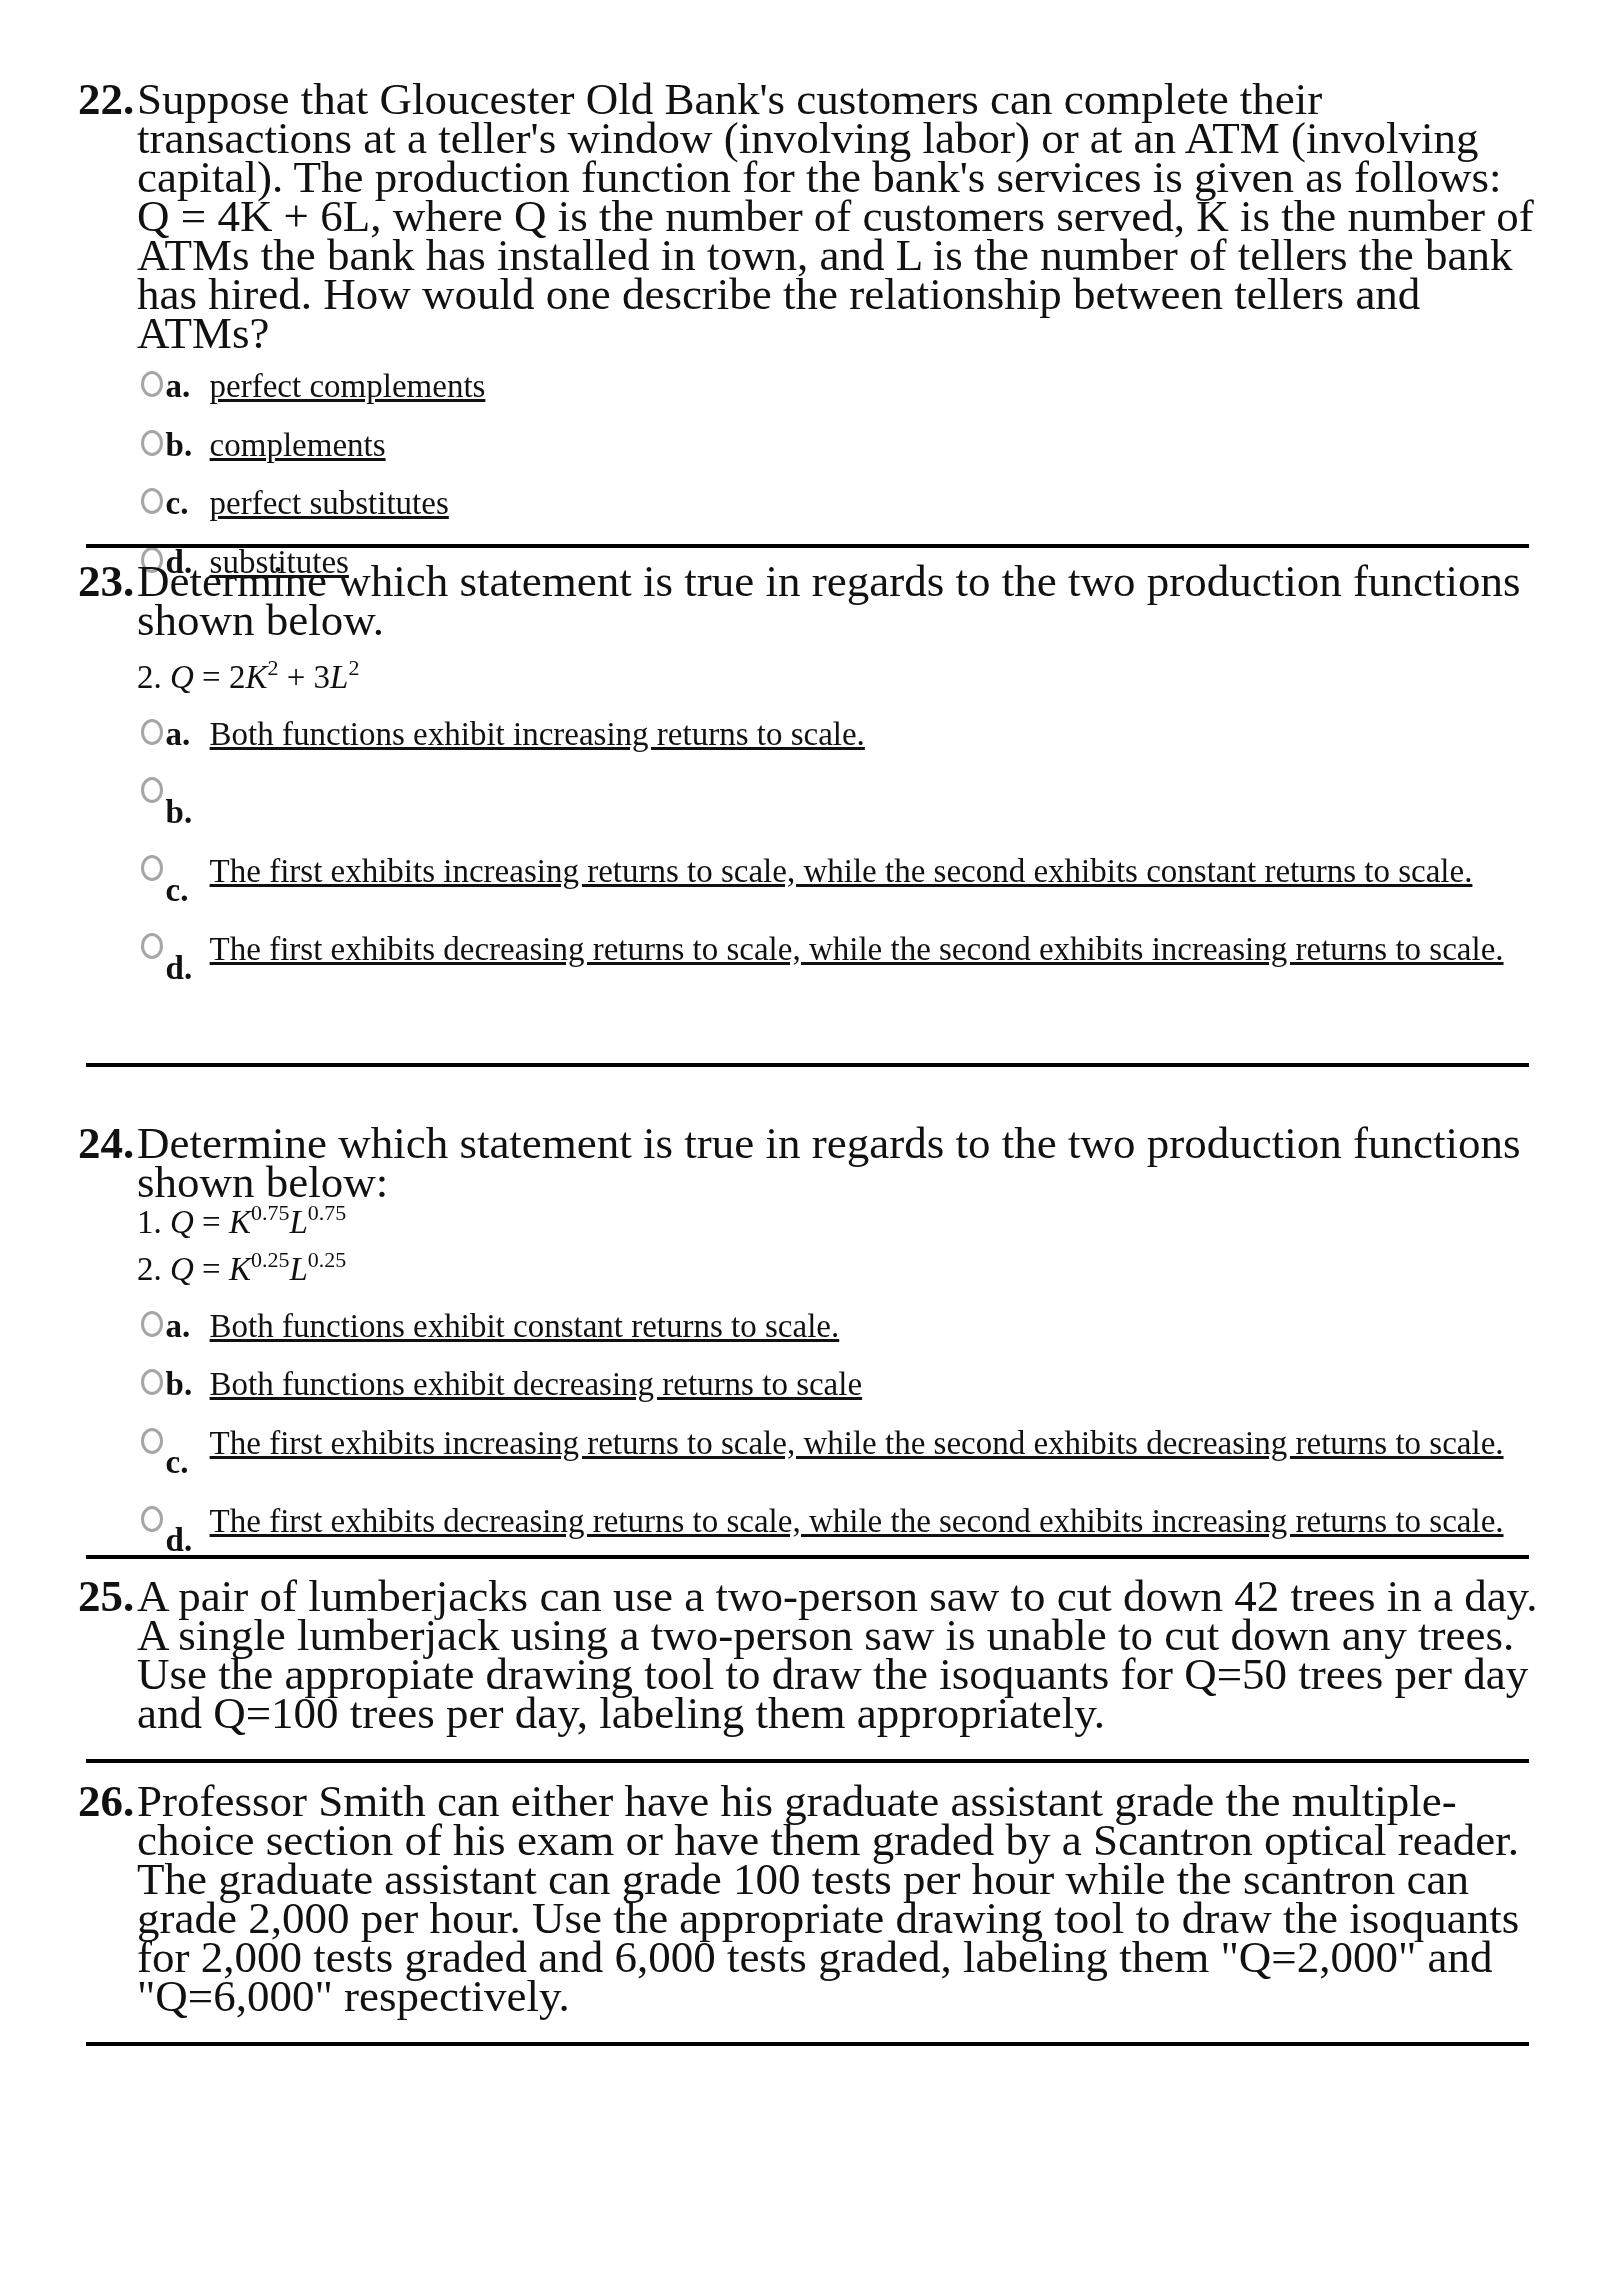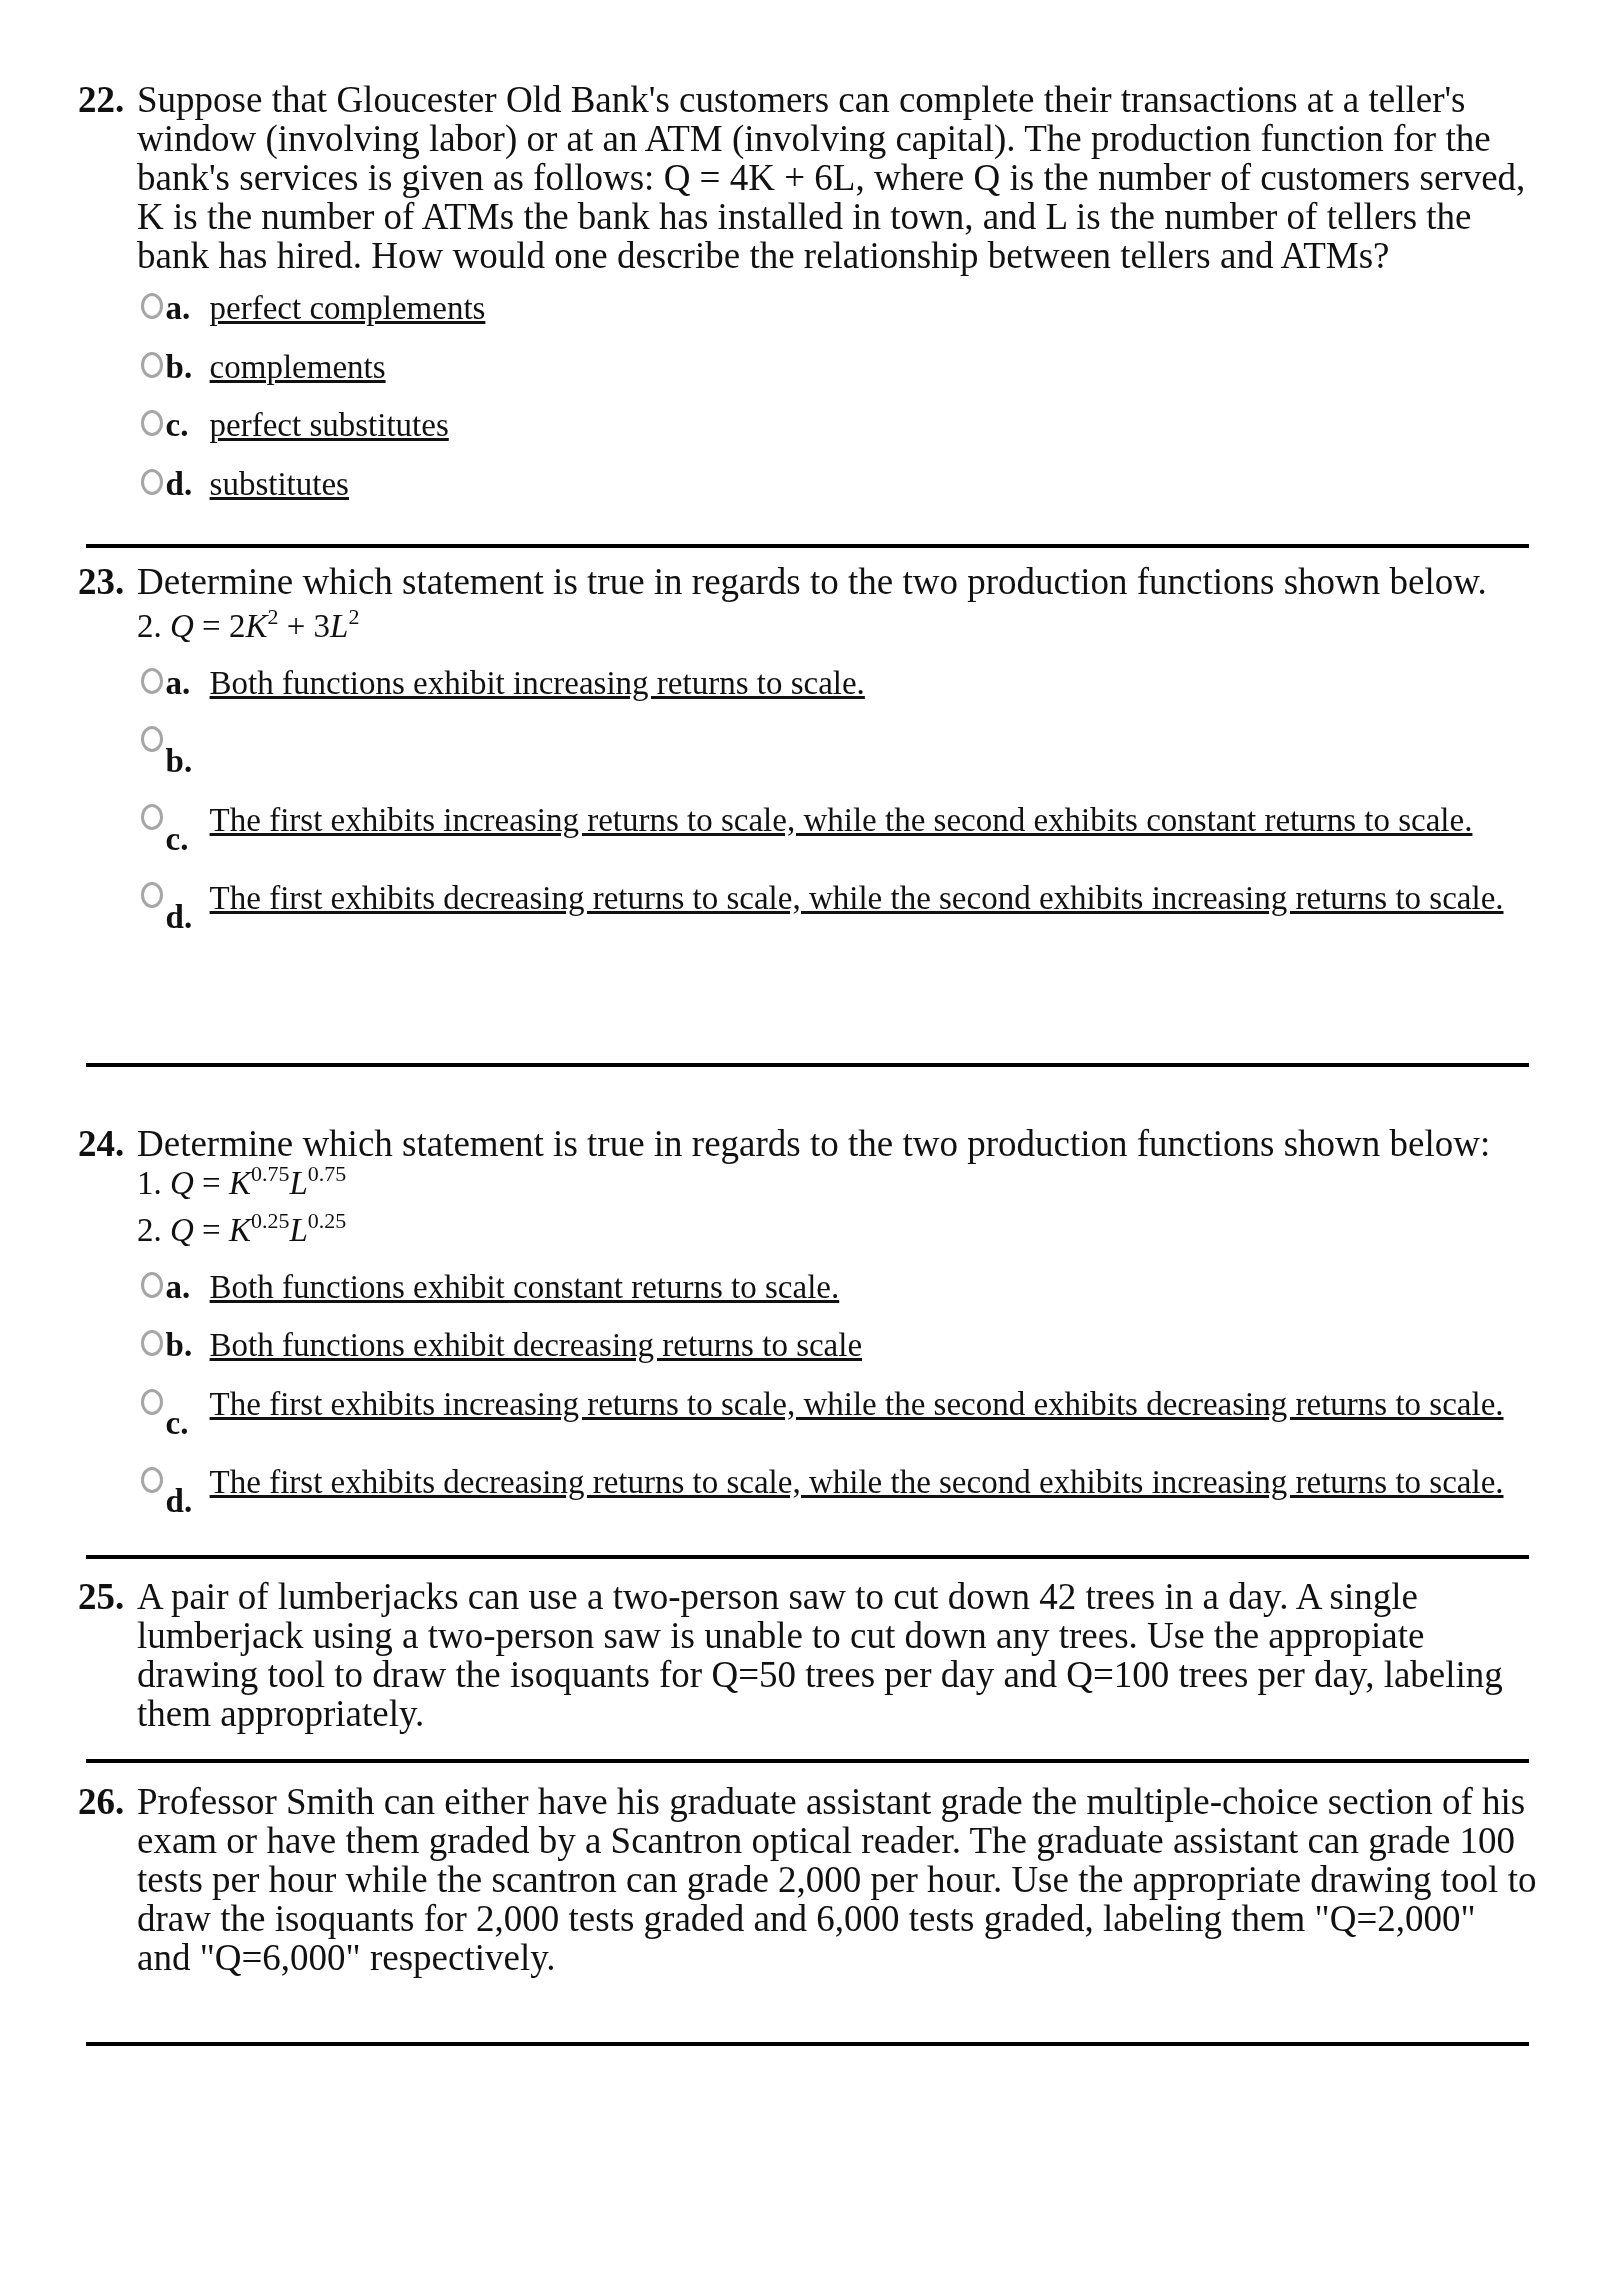--- a/index.html
+++ b/index.html
@@ -3,21 +3,21 @@
 <meta charset="utf-8">
 <style>
   html, body { margin: 0; padding: 0; background: #ffffff; }
   body {
     width: 1616px; height: 2284px; position: relative; overflow: hidden;
     font-family: "Liberation Serif", "DejaVu Serif", serif;
     color: #111111;
   }
   .page { position: absolute; left: 0; top: 0; width: 1616px; }
   .question { position: absolute; left: 78px; width: 1460px; }
-  .q-head { display: flex; font-size: 37px; line-height: 39px; }
+  .q-head { display: flex; font-size: 45px; line-height: 39px; }
   .q-num { font-weight: bold; width: 59px; flex: 0 0 59px; }
   .q-text { flex: 1; }
   .formula { margin-left: 59px; font-size: 33px; line-height: 39px; }
   .formula i { font-style: italic; }
   .formula sup { font-size: 22px; vertical-align: 13px; line-height: 0; }
   .choices { margin-left: 63px; margin-top: 13px; }
   .choice { display: flex; align-items: flex-start; font-size: 33px; line-height: 39px; margin-bottom: 19.5px; cursor: pointer; }
   .radio {
     width: 22px; height: 26px; flex: 0 0 22px; margin-top: 3.9px; margin-right: 2.6px;
     border: 3.3px solid #a6a6a6; border-radius: 50%; box-sizing: border-box; background: #fff;
@@ -61,21 +61,21 @@
     </div>
   </div>
 
   <div class="divider" style="top:544px;"></div>
 
   <div class="question" style="top:562px;">
     <div class="q-head">
       <span class="q-num">23.</span>
       <span class="q-text">Determine which statement is true in regards to the two production functions shown below.</span>
     </div>
-    <div class="formula" style="margin-top:6px;">
+    <div class="formula" style="margin-top:18px;">
       <span>2.</span>
       <i>Q</i><span> = 2</span><i>K</i><sup>2</sup><span> + 3</span><i>L</i><sup>2</sup>
     </div>
     <div class="choices" style="margin-top:18px;">
       <div class="choice">
         <span class="radio"></span>
         <span class="choice-letter">a.</span>
         <span class="choice-text">Both functions exhibit increasing returns to scale.</span>
       </div>
       <div class="choice two-line">

